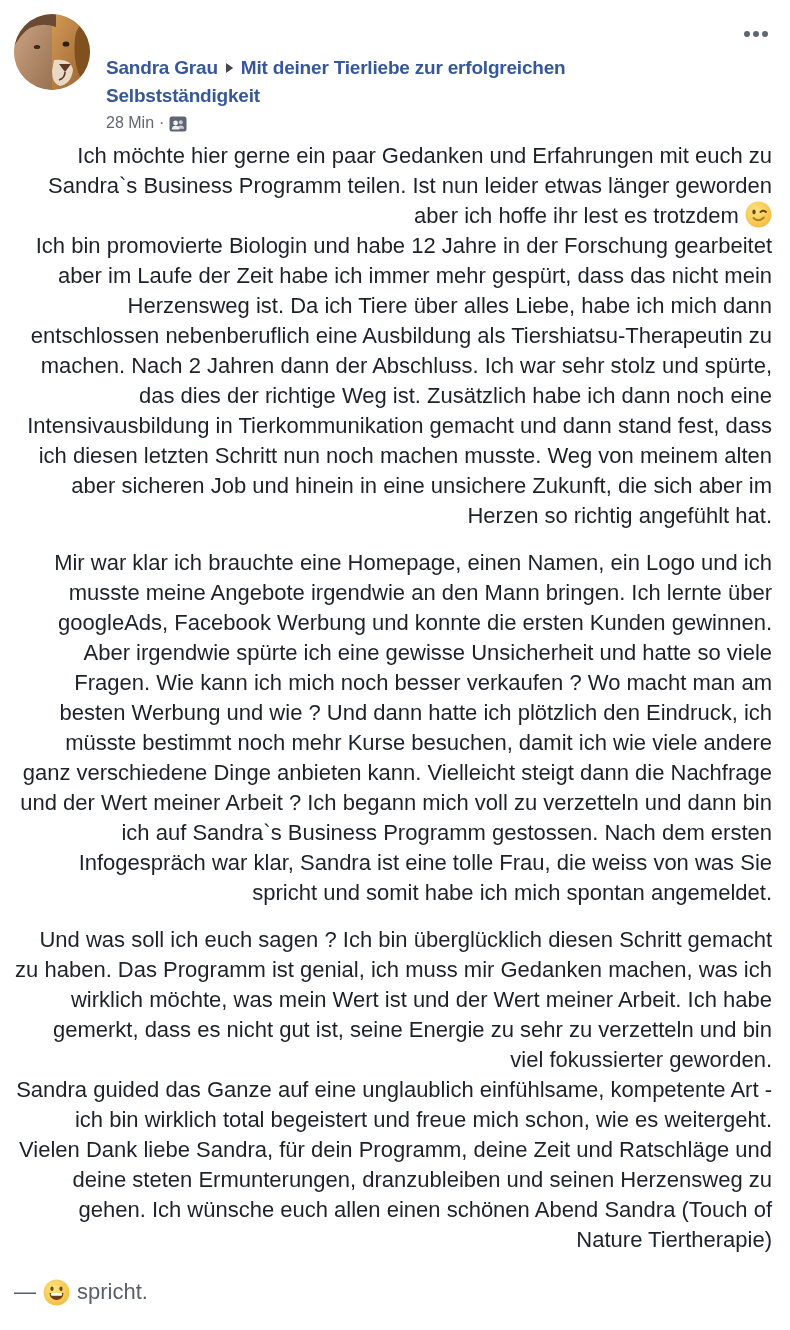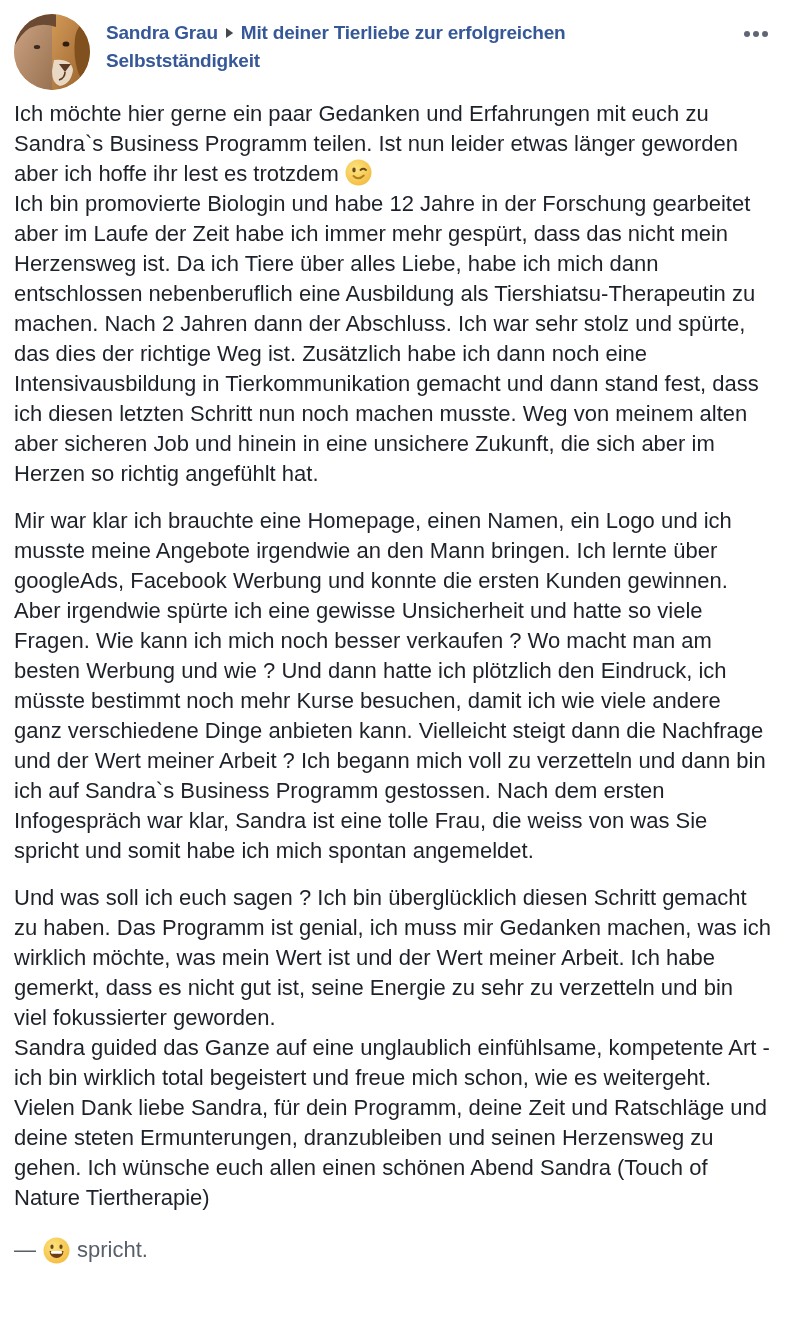--- a/index.html
+++ b/index.html
@@ -43,20 +43,21 @@
     padding-right: 64px;
     min-width: 0;
     flex: 1;
   }
   .post-title {
     font-size: 19px;
     font-weight: bold;
     color: #365899;
     line-height: 28px;
     letter-spacing: -0.2px;
+    margin-top: 35px;
   }
   .post-title .name-link {
     color: #365899;
     text-decoration: none;
     cursor: pointer;
   }
   .caret {
     display: inline-block;
     margin: 0 7px;
     vertical-align: 0px;
@@ -84,20 +85,21 @@
     width: 6px;
     height: 6px;
     border-radius: 50%;
     background: #5f6673;
   }
   
   .post-body {
     font-size: 22px;
     line-height: 30px;
     color: #1d2129;
+    text-align: right;
   }
   .post-body p {
     margin: 0 0 17px 0;
   }
   .emoji {
     display: inline-block;
     vertical-align: -5px;
     line-height: 0;
   }
   
@@ -148,20 +150,33 @@
         </g>
       </svg>
     </div>
 
     <div class="header-main">
       <div class="post-title">
         <a class="name-link">Sandra Grau</a><span class="caret"><svg width="9" height="12" viewBox="0 0 9 12">
               <path d="M1 1 L8.2 6 L1 11 Z" fill="#44484f"></path>
             </svg></span><a class="name-link">Mit deiner Tierliebe zur erfolgreichen Selbstständigkeit</a>
       </div>
+      <div class="post-meta">
+        <span class="timestamp">28 Min</span>
+        <span class="meta-dot">·</span>
+        <span class="privacy-icon">
+          <svg width="18" height="16" viewBox="0 0 18 16">
+            <rect x="0.5" y="0.5" width="17" height="15" rx="2.5" fill="#5f6673"></rect>
+            <circle cx="11.8" cy="6.3" r="2" fill="#c9ced5"></circle>
+            <path d="M8.6 12.8 a3.2 3.2 0 0 1 6.4 0 z" fill="#c9ced5"></path>
+            <circle cx="6.6" cy="7" r="2.4" fill="#eef0f3"></circle>
+            <path d="M2.8 13.4 a3.8 3.6 0 0 1 7.6 0 z" fill="#eef0f3"></path>
+          </svg>
+        </span>
+      </div>
     </div>
 
     <div class="options-btn">
       <span class="dot"></span>
       <span class="dot"></span>
       <span class="dot"></span>
     </div>
   </div>
 
   <div class="post-body">

